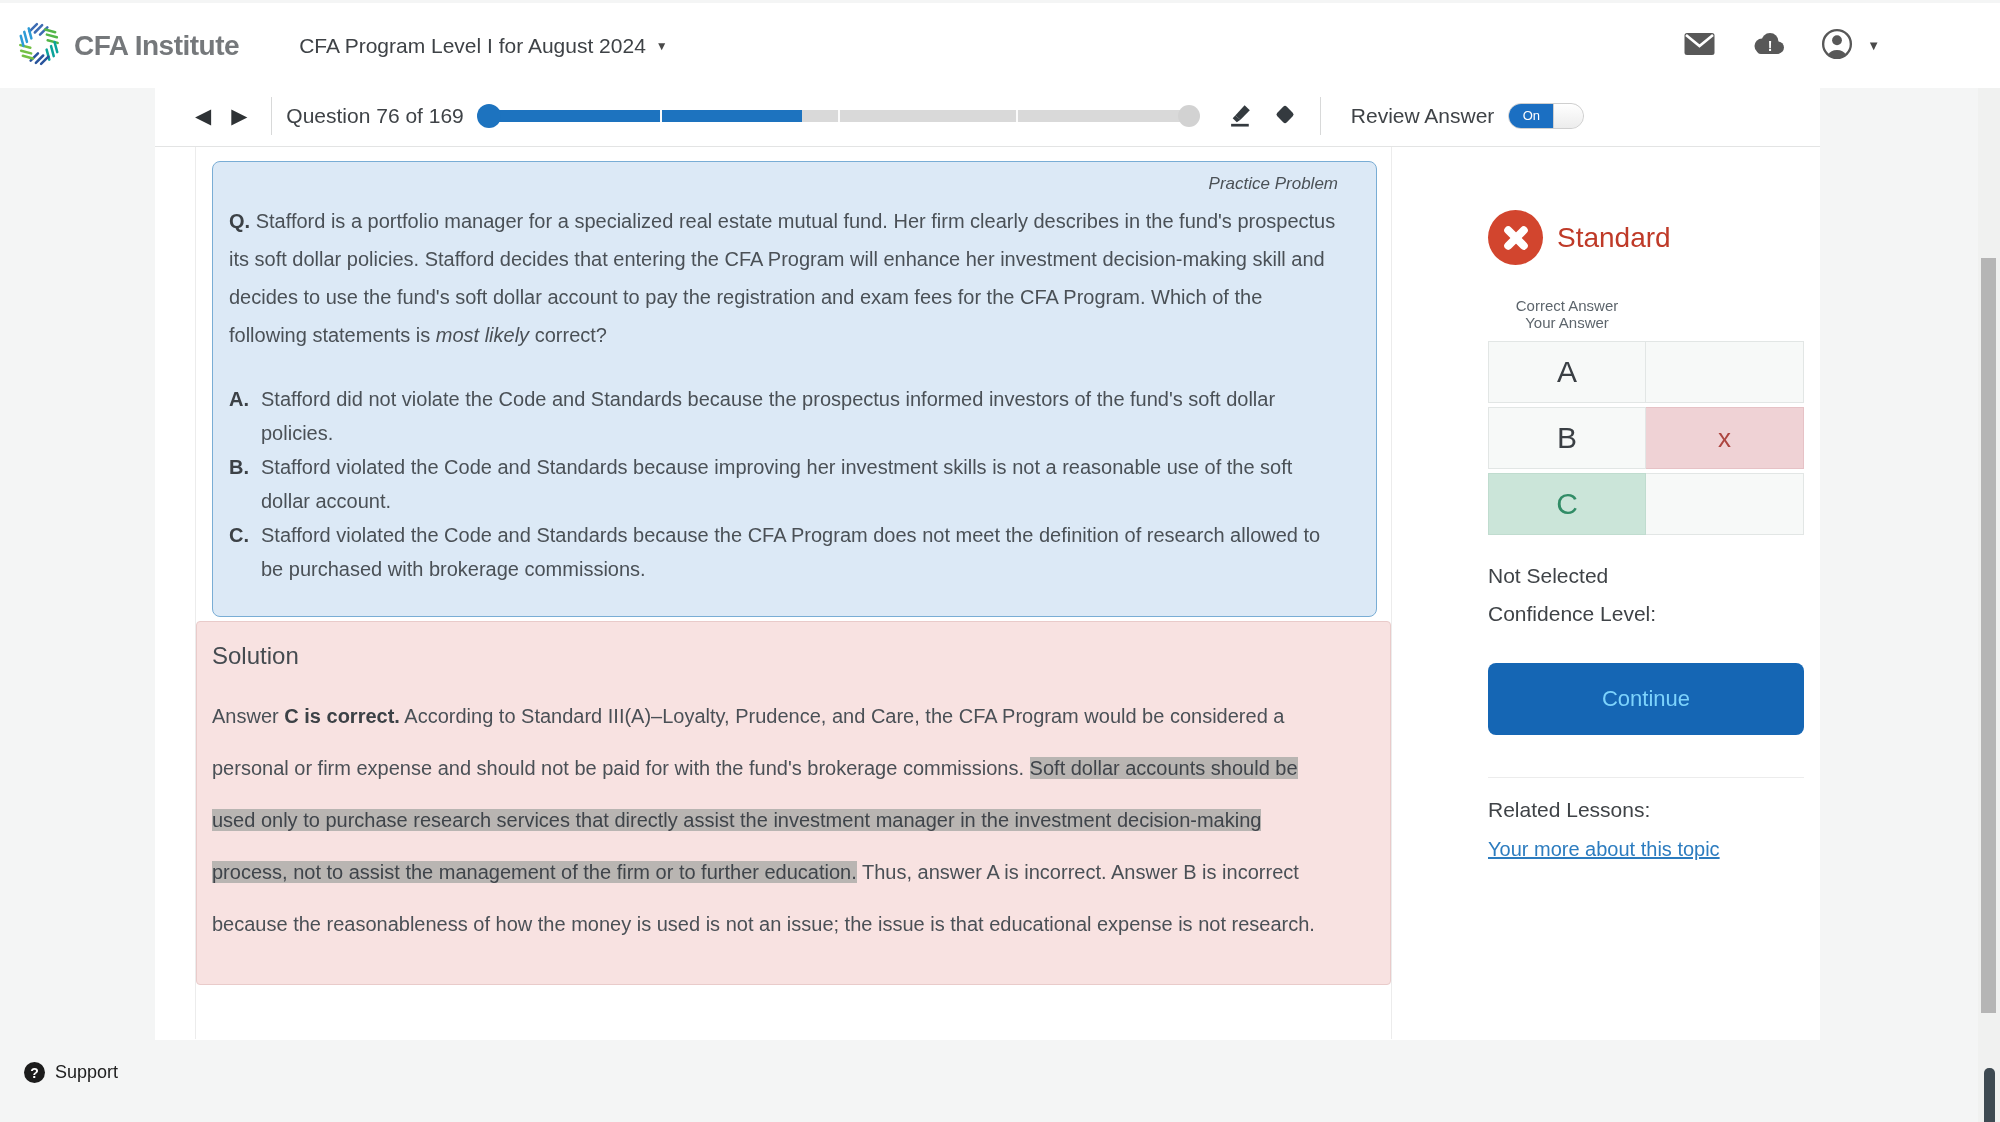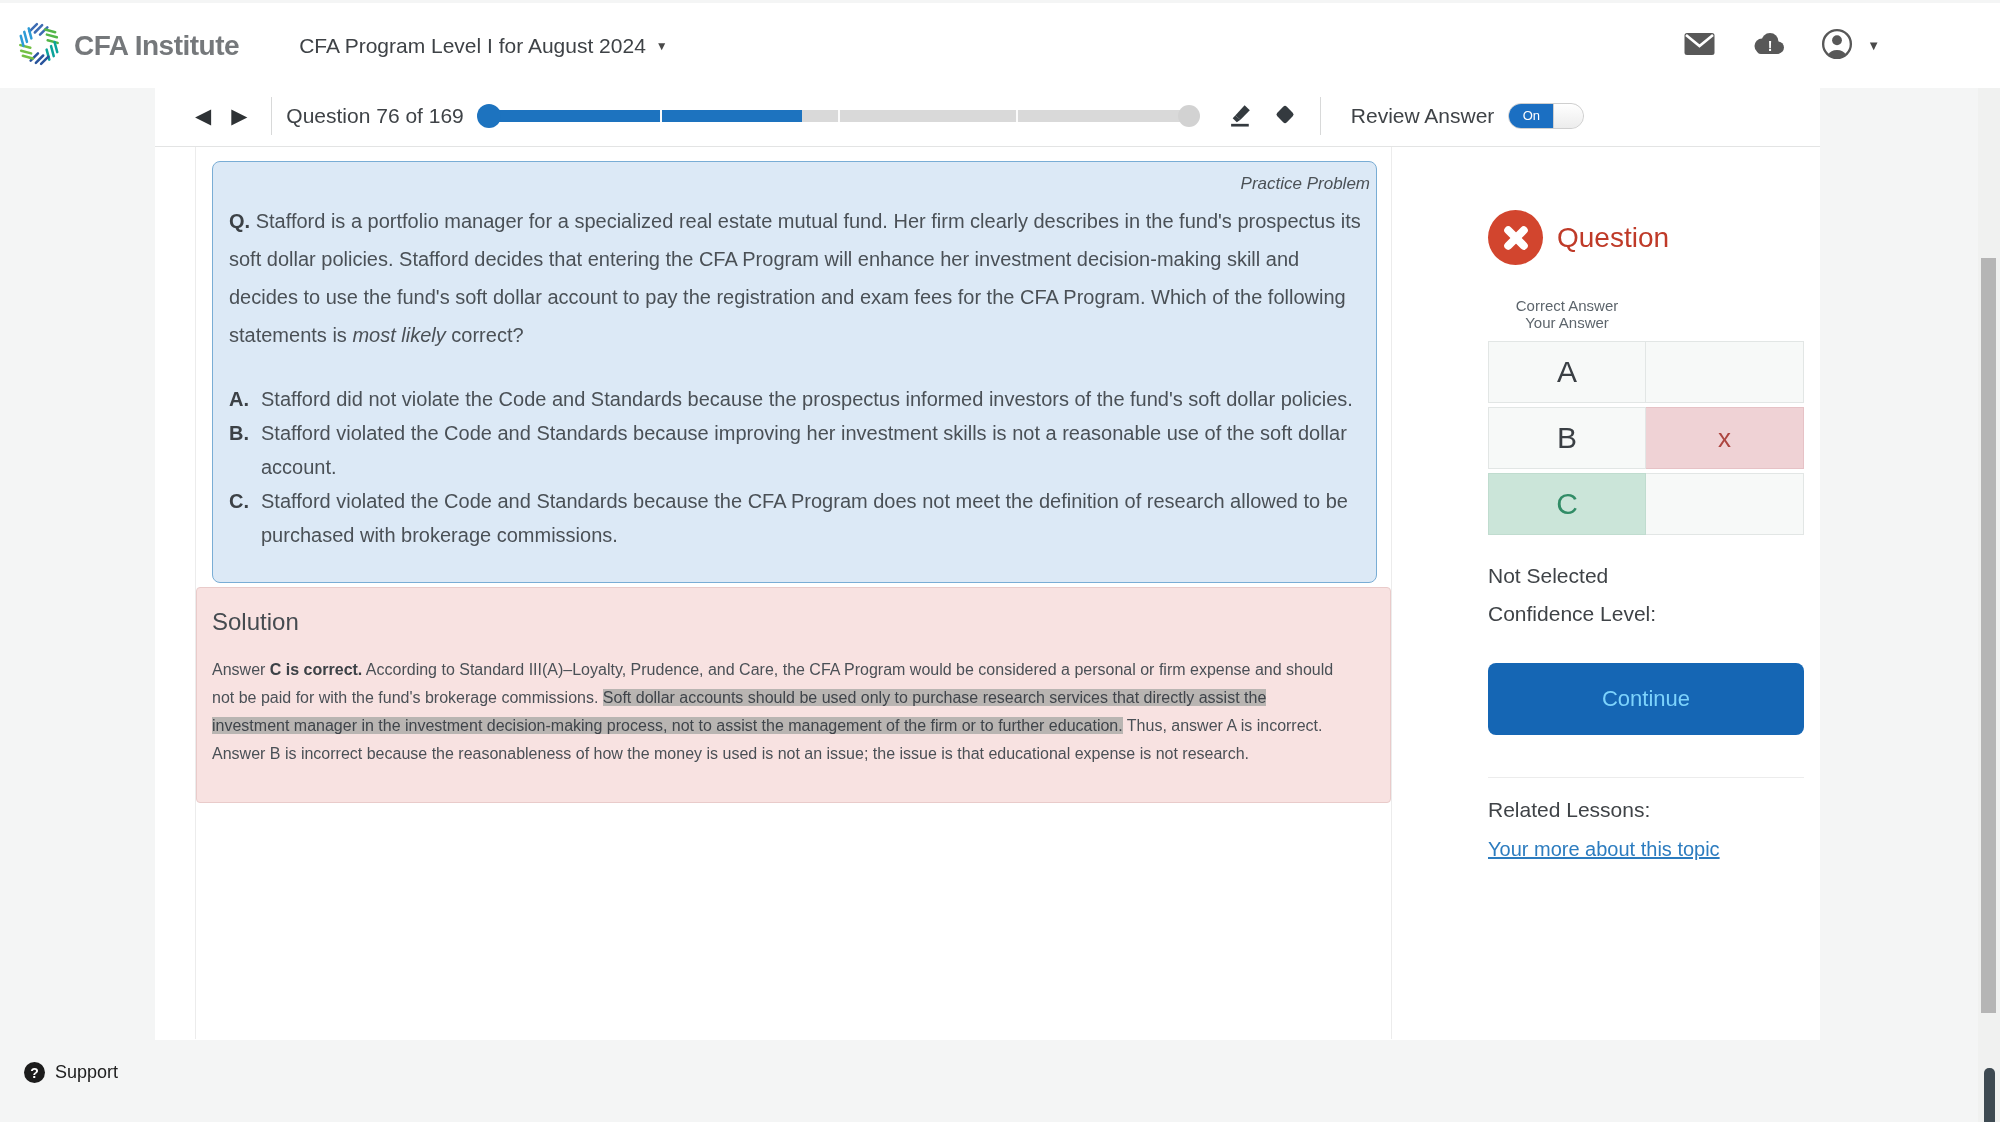--- a/index.html
+++ b/index.html
@@ -34,32 +34,32 @@
   .tool-btn { background:none; border:none; cursor:pointer; padding:4px 8px; display:flex; align-items:center; }
   .review-label { font-size:21px; color:#3f4347; white-space:nowrap; margin:0 14px 0 16px; }
   .toggle { position:relative; width:76px; height:26px; border:1px solid #cfcfcf; border-radius:13px; background:#f0f0f0; cursor:pointer; display:flex; overflow:hidden; box-shadow:inset 0 1px 2px rgba(0,0,0,.08); }
   .toggle-on { width:44px; height:100%; background:#1b6fc2; color:#ffffff; font-size:13px; display:flex; align-items:center; justify-content:center; }
   .toggle-knob { flex:1; background:linear-gradient(#ffffff,#ececec); border-left:1px solid #cfcfcf; border-radius:0 13px 13px 0; }
 
   
   .main-flex { display:flex; align-items:flex-start; height:892px; }
   .qpane { margin-left:40px; width:1197px; border-left:1px solid #ececec; border-right:1px solid #ececec; height:100%; padding-top:14px; }
 
-  .qcard { margin:0 14px 0 16px; background:#dce9f6; border:1.5px solid #79add5; border-radius:8px; padding:8px 4px 30px 16px; color:#4a5056; }
+  .qcard { margin:0 14px 0 16px; background:#dce9f6; border:1.5px solid #79add5; border-radius:8px; padding:8px 36px 30px 16px; color:#4a5056; }
   .practice-tag { text-align:right; font-style:italic; font-size:17px; color:#4b5156; margin:4px 2px 2px 0; }
   .stem { font-size:20px; line-height:38px; margin:8px 0 28px 0; }
   .stem b { color:#3c4146; }
   .choices { font-size:20px; line-height:34px; }
   .choice { display:flex; }
   .choice-label { flex:none; width:32px; color:#3c4146; }
   .choice-text { flex:1; }
 
   .solution { margin-top:4px; background:#f8e2e1; border:1px solid #e9cbca; border-radius:4px; padding:20px 52px 34px 15px; color:#4a5056; }
   .solution h2 { font-size:24px; font-weight:normal; color:#454b50; margin-bottom:20px; }
-  .solution p { font-size:16px; line-height:28px; }
+  .solution p { font-size:20px; line-height:52px; }
   .solution b { color:#3c4146; }
   .solution mark { background:#b9b5b2; color:#3f444a; }
 
   
   .result-panel { margin-left:96px; width:316px; padding-top:63px; }
   .status { display:flex; align-items:center; }
   .xcircle { position:relative; width:55px; height:55px; border-radius:50%; background:#d2452e; flex:none; }
   .xcircle::before, .xcircle::after { content:""; position:absolute; left:50%; top:50%; width:30px; height:8px; border-radius:4px; background:#ffffff; }
   .xcircle::before { transform:translate(-50%,-50%) rotate(45deg); }
   .xcircle::after  { transform:translate(-50%,-50%) rotate(-45deg); }
@@ -239,21 +239,21 @@
 
         <section class="solution">
           <h2>Solution</h2>
           <p><span>Answer</span> <b>C is correct.</b> <span>According to Standard III(A)–Loyalty, Prudence, and Care, the CFA Program would be considered a personal or firm expense and should not be paid for with the fund's brokerage commissions.</span> <mark>Soft dollar accounts should be used only to purchase research services that directly assist the investment manager in the investment decision-making process, not to assist the management of the firm or to further education.</mark> <span>Thus, answer A is incorrect. Answer B is incorrect because the reasonableness of how the money is used is not an issue; the issue is that educational expense is not research.</span></p>
         </section>
       </div>
 
       <aside class="result-panel">
         <div class="status">
           <span class="xcircle"></span>
-          <span class="status-text">Question</span>
+          <span class="status-text">Standard</span>
         </div>
 
         <div class="ans-table">
           <div class="ans-head">
             <span>Correct Answer</span>
             <span>Your Answer</span>
           </div>
           <div class="ans-row">
             <div class="ans-cell">A</div>
             <div class="ans-cell"></div>

